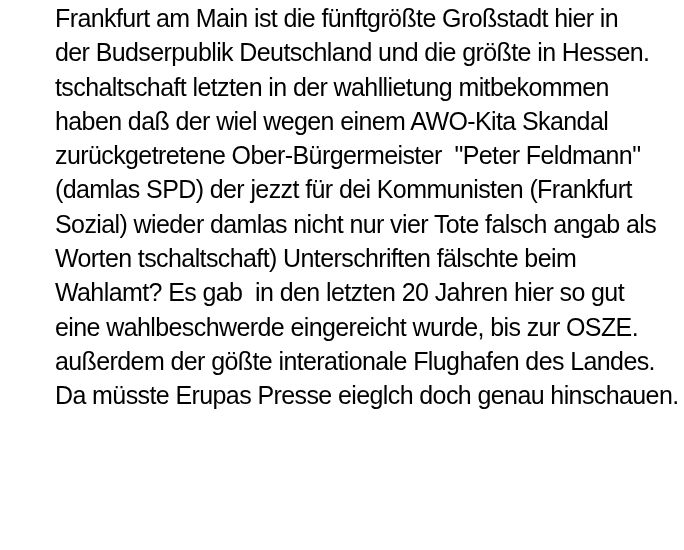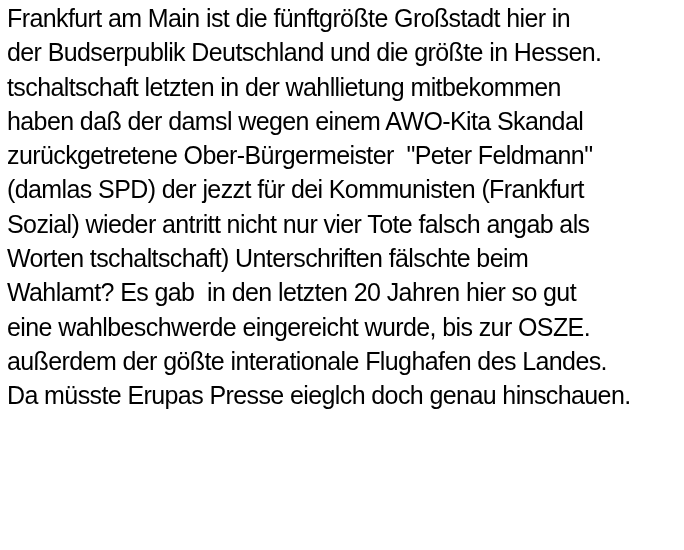--- a/index.html
+++ b/index.html
@@ -21,31 +21,32 @@
     font-size: 25px;
     letter-spacing: -0.6px;
     color: #000000;
     background: #ffffff;
   }
   .text-line {
     height: 34.3px;
     line-height: 34.3px;
     white-space: pre;      
     overflow: hidden;
+    margin-left: 48px;
   }
 </style>
 </head>
 <body>
 
 <div class="text-document">
   <div class="text-line">Frankfurt am Main ist die fünftgrößte Großstadt hier in</div>
   <div class="text-line">der Budserpublik Deutschland und die größte in Hessen.</div>
   <div class="text-line">tschaltschaft letzten in der wahllietung mitbekommen</div>
-  <div class="text-line">haben daß der damsl wegen einem AWO-Kita Skandal</div>
+  <div class="text-line">haben daß der wiel wegen einem AWO-Kita Skandal</div>
   <div class="text-line">zurückgetretene Ober-Bürgermeister  "Peter Feldmann"</div>
   <div class="text-line">(damlas SPD) der jezzt für dei Kommunisten (Frankfurt</div>
-  <div class="text-line">Sozial) wieder antritt nicht nur vier Tote falsch angab als</div>
+  <div class="text-line">Sozial) wieder damlas nicht nur vier Tote falsch angab als</div>
   <div class="text-line">Worten tschaltschaft) Unterschriften fälschte beim</div>
   <div class="text-line">Wahlamt? Es gab  in den letzten 20 Jahren hier so gut</div>
   <div class="text-line">eine wahlbeschwerde eingereicht wurde, bis zur OSZE.</div>
   <div class="text-line">außerdem der gößte interationale Flughafen des Landes.</div>
   <div class="text-line">Da müsste Erupas Presse eieglch doch genau hinschauen.</div>
 </div>
 
 </body></html>

